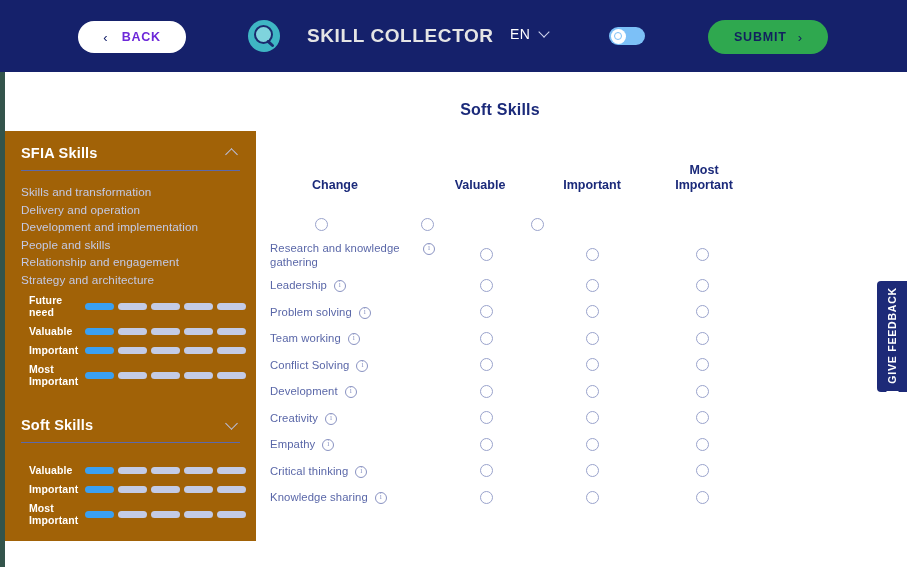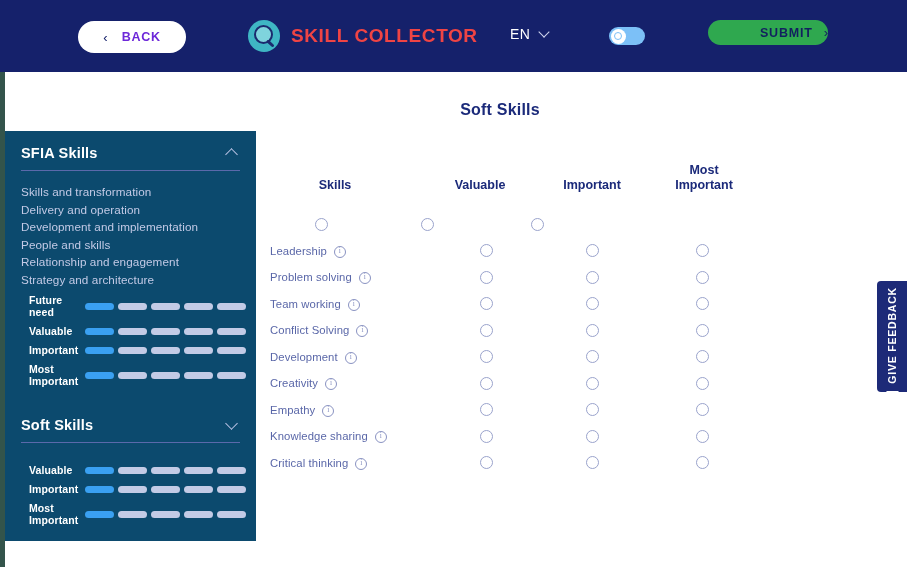--- a/index.html
+++ b/index.html
@@ -29,21 +29,21 @@
   .brand{position:absolute;left:248px;top:20px;display:flex;align-items:center;gap:11px;}
   .brand-logo{width:32px;height:32px;border-radius:50%;background:#3fb6c4;position:relative;flex:none;}
   .brand-logo .lens{
     position:absolute;left:6px;top:5px;width:15px;height:15px;border-radius:50%;
     border:2.4px solid #1b2a6e;background:#7fd4dd;
   }
   .brand-logo .handle{
     position:absolute;left:19px;top:19px;width:9px;height:2.8px;background:#1b2a6e;
     transform:rotate(42deg);transform-origin:left center;border-radius:2px;
   }
-  .brand-name{color:#ef4444;font-size:19px;font-weight:700;letter-spacing:.6px;}
+  .brand-name{color:#e5e5e5;font-size:19px;font-weight:700;letter-spacing:.6px;margin-left:16px;}
 
   .lang{
     position:absolute;left:510px;top:26px;display:flex;align-items:center;gap:10px;cursor:pointer;
   }
   .lang-code{color:#ffffff;font-size:14px;font-weight:400;letter-spacing:.4px;}
   .chev-d{
     width:7px;height:7px;border-right:1.6px solid #cfd6ef;border-bottom:1.6px solid #cfd6ef;
     transform:rotate(45deg);margin-top:-4px;
   }
 
@@ -53,38 +53,38 @@
   }
   .toggle .knob{
     position:absolute;left:1.5px;top:1.5px;width:15px;height:15px;border-radius:50%;
     background:#ffffff;display:flex;align-items:center;justify-content:center;
   }
   .toggle .knob::after{
     content:"";width:6px;height:6px;border-radius:50%;border:1.6px solid #7cc0f7;
   }
 
   .submit-btn{
-    position:absolute;left:708px;top:20px;width:120px;height:25px;
+    position:absolute;left:708px;top:20px;width:120px;height:34px;
     background:#2aa churchill;border:none;border-radius:17px;cursor:pointer;
     background:#2fa84f;
-    display:flex;align-items:center;justify-content:flex-end;gap:11px;padding:0;
+    display:flex;align-items:center;justify-content:center;gap:11px;padding:0;
   }
   .submit-label{color:#12205f;font-size:12.5px;font-weight:700;letter-spacing:.8px;}
   .submit-chev{color:#12205f;font-size:13px;line-height:1;}
 
   
   .page-title{
     position:absolute;left:270px;top:101px;width:460px;text-align:center;
     color:#1b2a7a;font-size:16px;font-weight:700;letter-spacing:.2px;
   }
 
   
   .sidebar{
     position:absolute;left:5px;top:131px;width:251px;height:410px;
-    background:#0c4a6e;
+    background:#a16207;
   }
   .sb-section{padding:0 16px;}
   .sb-head{
     display:flex;align-items:center;justify-content:space-between;
     padding-top:14px;cursor:pointer;
   }
   .sb-title{color:#ffffff;font-size:14.5px;font-weight:700;letter-spacing:.2px;}
   .chev-up{
     width:8px;height:8px;border-left:1.7px solid #b9c2e4;border-top:1.7px solid #b9c2e4;
     transform:rotate(45deg);margin-right:4px;margin-top:3px;
@@ -301,39 +301,54 @@
               <i class="seg"></i>
               <i class="seg"></i>
           </span>
         </div>
       </div>
     </div>
   </div>
 
   <div class="table">
     <div class="thead">
-      <div class="th th-skill">Skills</div>
+      <div class="th th-skill">Change</div>
       <div class="th th-col th-c1">Valuable</div>
       <div class="th th-col th-c2">Important</div>
       <div class="th th-col th-c3">Most Important</div>
     </div>
     <div class="rows" id="rows">
         <div class="row">
           <div class="radcell r1">
             <span class="radio"></span>
           </div>
           <div class="radcell">
             <span class="radio"></span>
           </div>
           <div class="radcell">
             <span class="radio"></span>
           </div>
         </div>
         <div class="row">
           <div class="skillcell">
+            <span class="skillname">Research and knowledge gathering</span>
+            <span class="info"></span>
+          </div>
+          <div class="radcell r1">
+            <span class="radio"></span>
+          </div>
+          <div class="radcell">
+            <span class="radio"></span>
+          </div>
+          <div class="radcell">
+            <span class="radio"></span>
+          </div>
+        </div>
+        <div class="row">
+          <div class="skillcell">
             <span class="skillname">Leadership</span>
             <span class="info"></span>
           </div>
           <div class="radcell r1">
             <span class="radio"></span>
           </div>
           <div class="radcell">
             <span class="radio"></span>
           </div>
           <div class="radcell">
@@ -425,36 +440,36 @@
           </div>
           <div class="radcell">
             <span class="radio"></span>
           </div>
           <div class="radcell">
             <span class="radio"></span>
           </div>
         </div>
         <div class="row">
           <div class="skillcell">
+            <span class="skillname">Critical thinking</span>
+            <span class="info"></span>
+          </div>
+          <div class="radcell r1">
+            <span class="radio"></span>
+          </div>
+          <div class="radcell">
+            <span class="radio"></span>
+          </div>
+          <div class="radcell">
+            <span class="radio"></span>
+          </div>
+        </div>
+        <div class="row">
+          <div class="skillcell">
             <span class="skillname">Knowledge sharing</span>
-            <span class="info"></span>
-          </div>
-          <div class="radcell r1">
-            <span class="radio"></span>
-          </div>
-          <div class="radcell">
-            <span class="radio"></span>
-          </div>
-          <div class="radcell">
-            <span class="radio"></span>
-          </div>
-        </div>
-        <div class="row">
-          <div class="skillcell">
-            <span class="skillname">Critical thinking</span>
             <span class="info"></span>
           </div>
           <div class="radcell r1">
             <span class="radio"></span>
           </div>
           <div class="radcell">
             <span class="radio"></span>
           </div>
           <div class="radcell">
             <span class="radio"></span>

